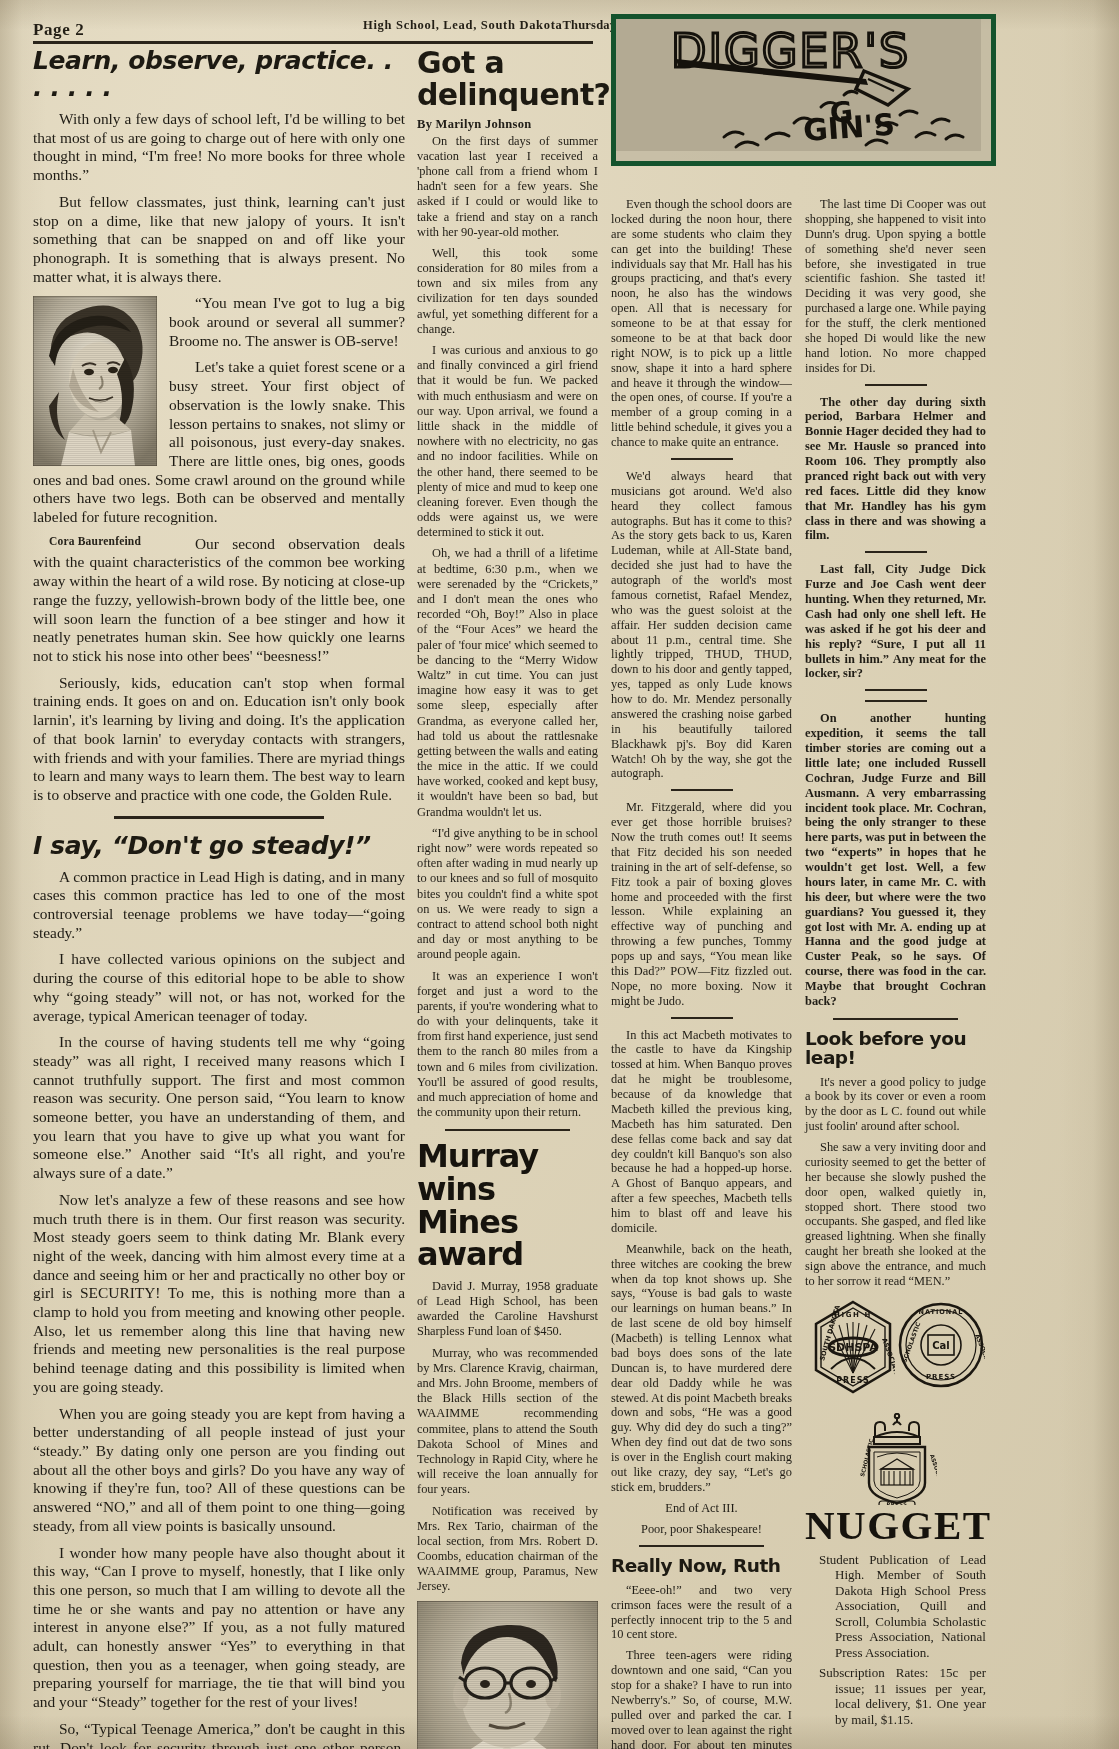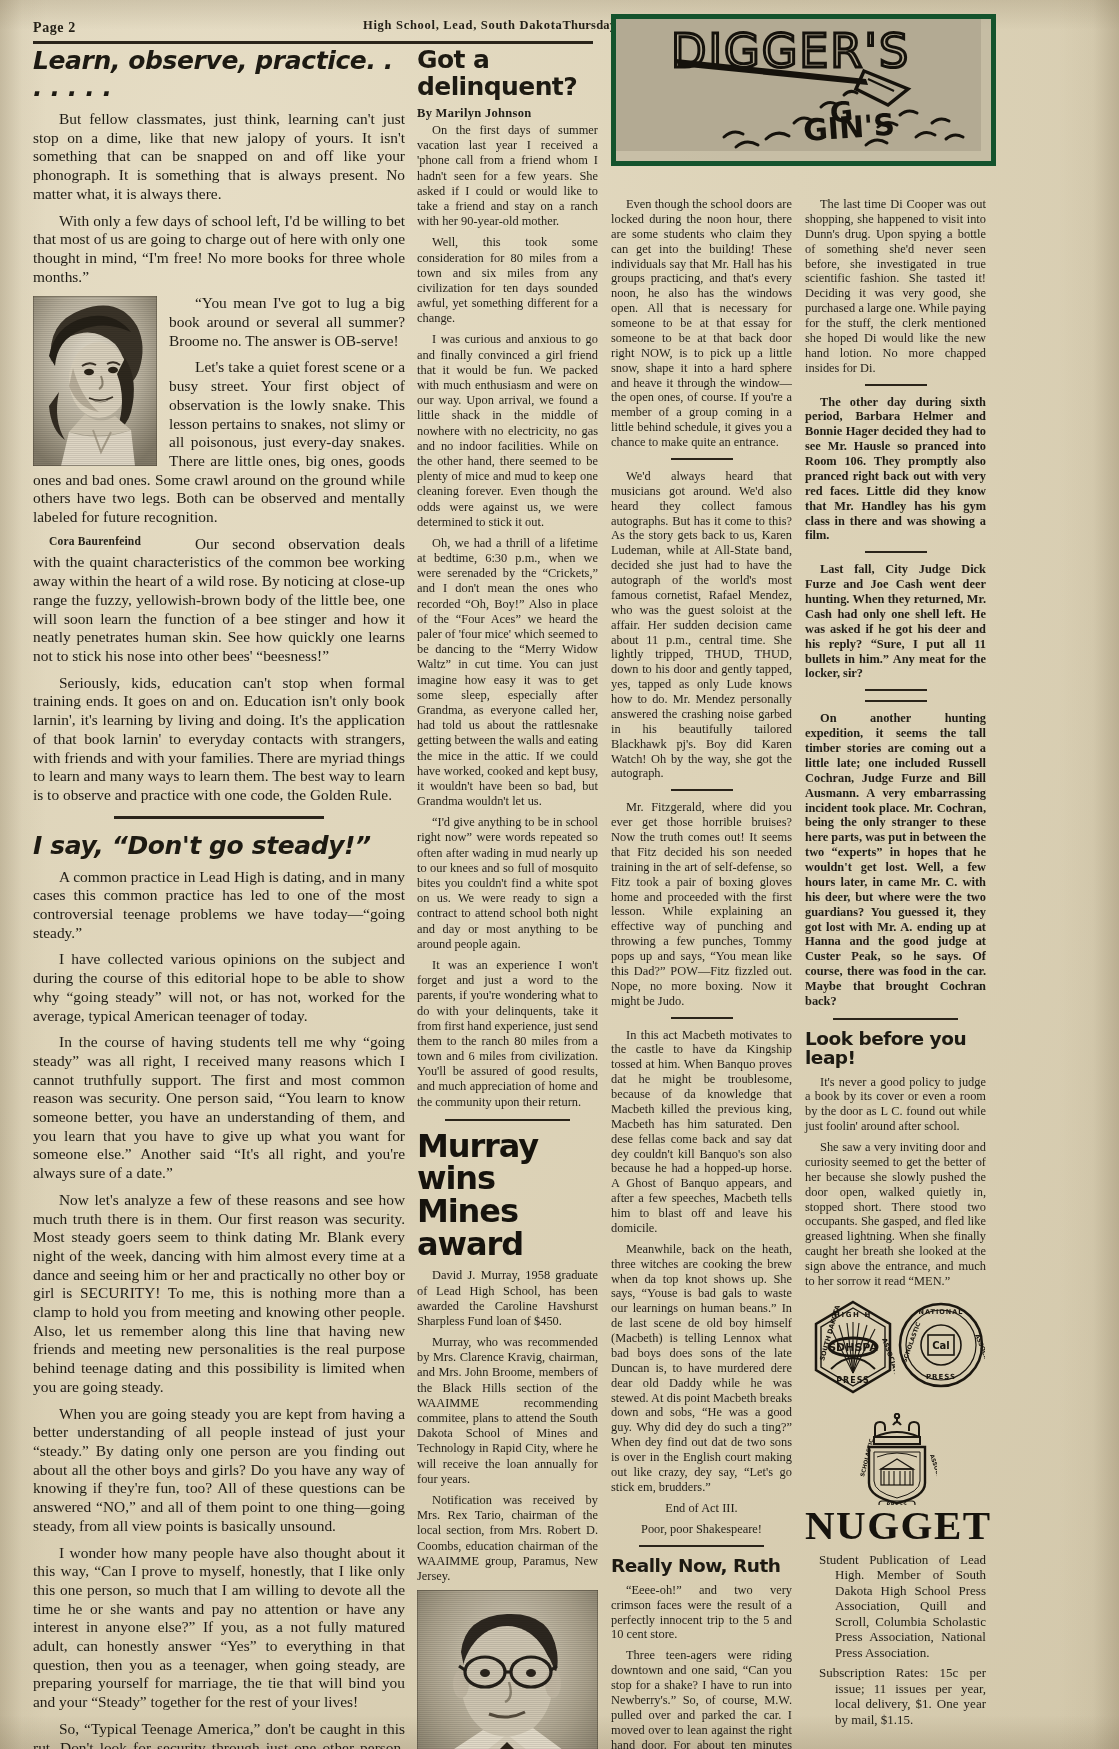--- a/index.html
+++ b/index.html
@@ -26,21 +26,21 @@
     pointer-events:none;
   }
   #page{
     position:absolute;left:33px;top:14px;width:1010px;height:1716px;
   }
 
   
   .folio{position:relative;height:30px;}
   .folio .pg{
     position:absolute;left:0;top:6px;
-    font-family:"Liberation Serif",serif;font-weight:700;font-size:14px;
+    font-family:"Liberation Serif",serif;font-weight:700;font-size:17px;
     letter-spacing:.6px;color:#231f16;
   }
   .folio .center{
     position:absolute;left:330px;top:4px;width:460px;
     font-family:"Liberation Serif",serif;font-weight:700;font-size:12.5px;
     color:#231f16;white-space:nowrap;
   }
   .folio .center .sch{letter-spacing:.7px;}
   .folio .center .dt{font-weight:700;letter-spacing:.2px;}
   .rule-top{
@@ -57,21 +57,21 @@
 
   
   .hl-script{
     font-family:"DejaVu Sans", sans-serif;
     font-style:italic;font-weight:700;
     font-size:25px;line-height:1.08;color:#1d1a12;
     letter-spacing:-.4px;margin:0 0 9px 0;
   }
   .hl-mid{
     font-family:"DejaVu Sans", sans-serif;
-    font-weight:700;font-size:25px;line-height:1.06;
+    font-weight:700;font-size:30px;line-height:1.06;
     color:#1d1a12;letter-spacing:-.6px;margin:0 0 6px 0;
   }
   .hl-big{
     font-family:"DejaVu Sans", sans-serif;
     font-weight:700;font-size:32px;line-height:1.02;
     color:#16130d;letter-spacing:-1.1px;margin:0 0 8px 0;
   }
   .hl-small{
     font-family:"DejaVu Sans", sans-serif;
     font-weight:700;font-size:18.5px;line-height:1.05;
@@ -201,22 +201,22 @@
     </div>
   </div>
 
   <div class="cols">
 
     <div class="col c1">
 
       <h2 class="hl-script">Learn, observe, practice. . . . . . .</h2>
 
       <div class="body1">
+        <p>With only a few days of school left, I'd be willing to bet that most of us are going to charge out of here with only one thought in mind, “I'm free! No more books for three whole months.”</p>
         <p>But fellow classmates, just think, learning can't just stop on a dime, like that new jalopy of yours. It isn't something that can be snapped on and off like your phonograph. It is something that is always present. No matter what, it is always there.</p>
-        <p>With only a few days of school left, I'd be willing to bet that most of us are going to charge out of here with only one thought in mind, “I'm free! No more books for three whole months.”</p>
 
         <div class="photo ph-cora">
           <svg width="124" height="170" viewBox="0 0 124 170">
             <defs>
               <radialGradient id="pg1" cx="48%" cy="38%" r="70%">
                 <stop offset="0%" stop-color="#e9e2d2"></stop>
                 <stop offset="60%" stop-color="#b4ac99"></stop>
                 <stop offset="100%" stop-color="#827a68"></stop>
               </radialGradient>
             </defs>

